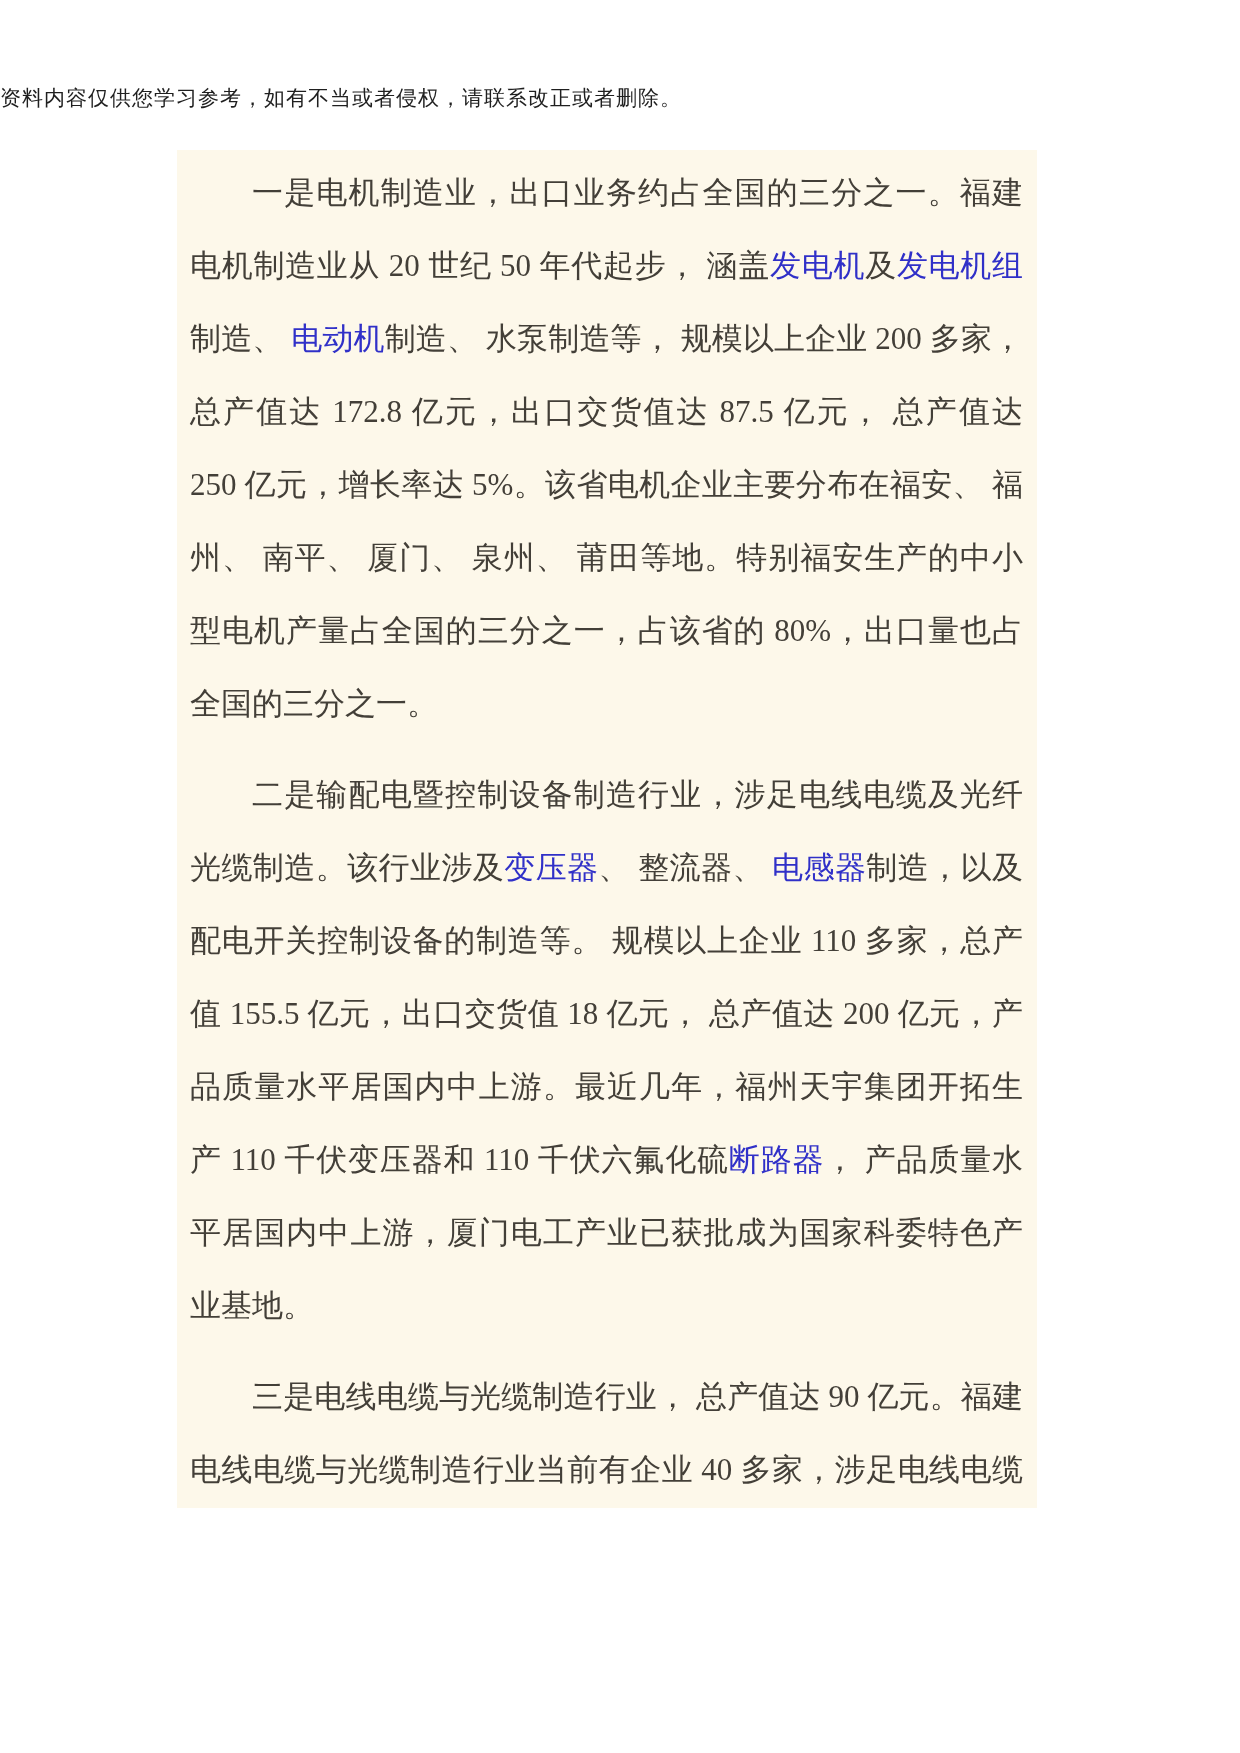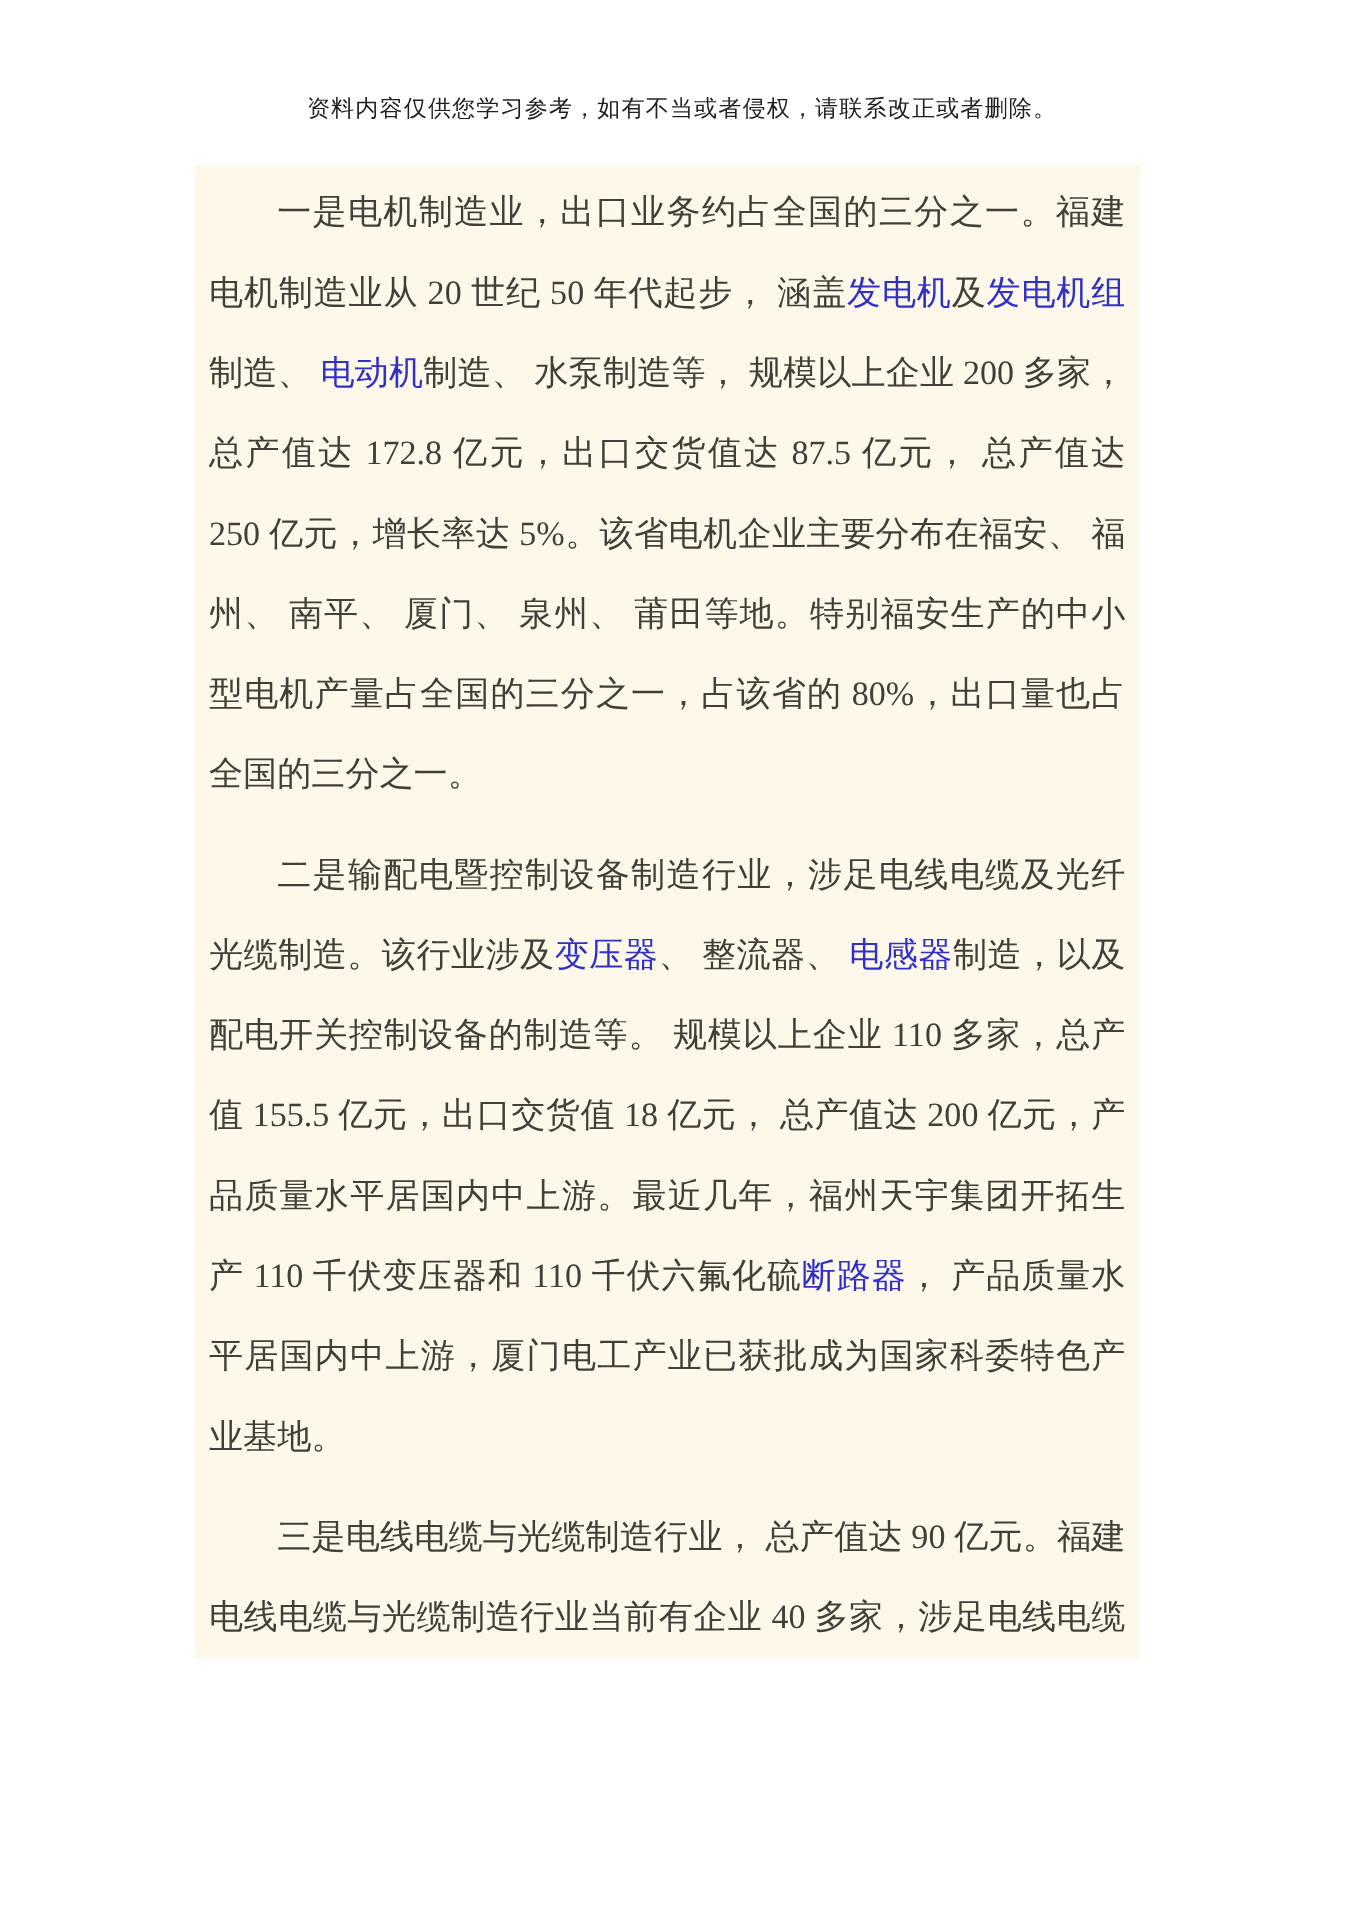--- a/index.html
+++ b/index.html
@@ -10,21 +10,21 @@
     height: 1753px;
     position: relative;
     font-family: "Liberation Serif", "DejaVu Serif", serif;
     overflow: hidden;
   }
   .disclaimer {
     position: absolute;
     top: 84px;
     left: 0;
     width: 1240px;
-    text-align: center;
+    text-align: left;
     font-size: 21px;
     letter-spacing: 1px;
     color: var(--header-color, #1f1f1f);
   }
   .content-box {
     position: absolute;
     left: 177px;
     top: 150px;
     width: 860px;
     height: 1358px;

